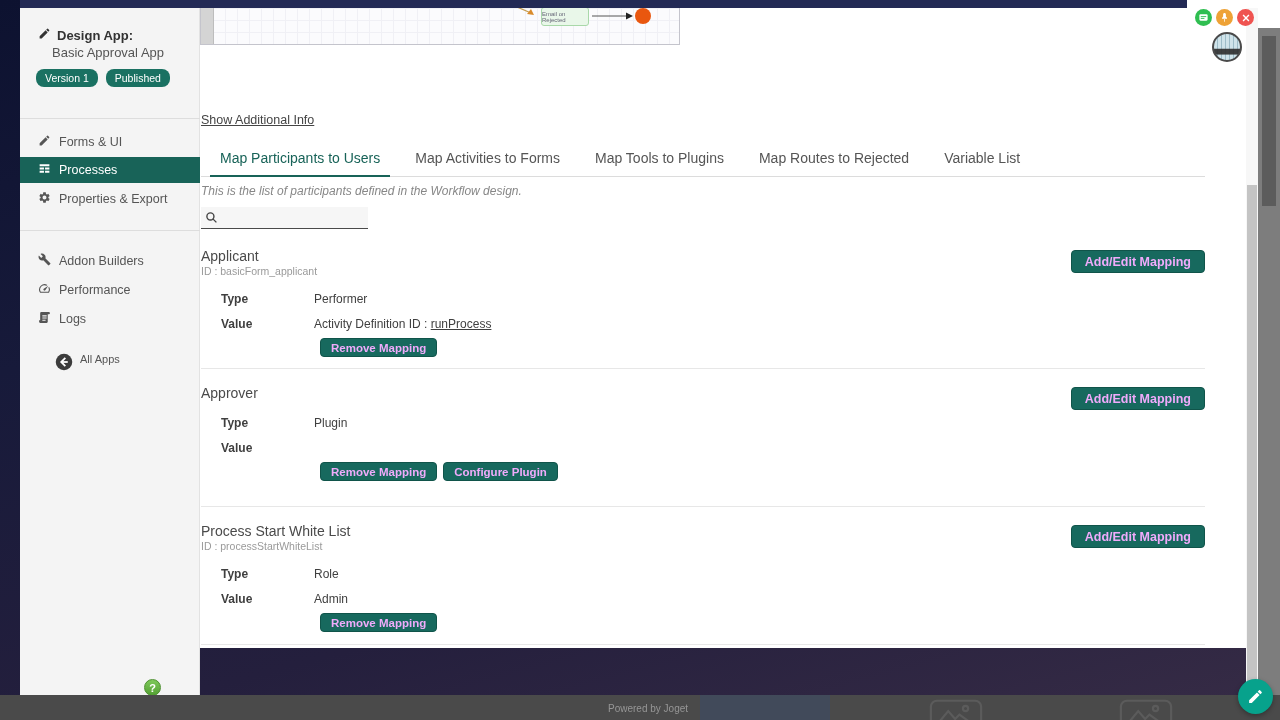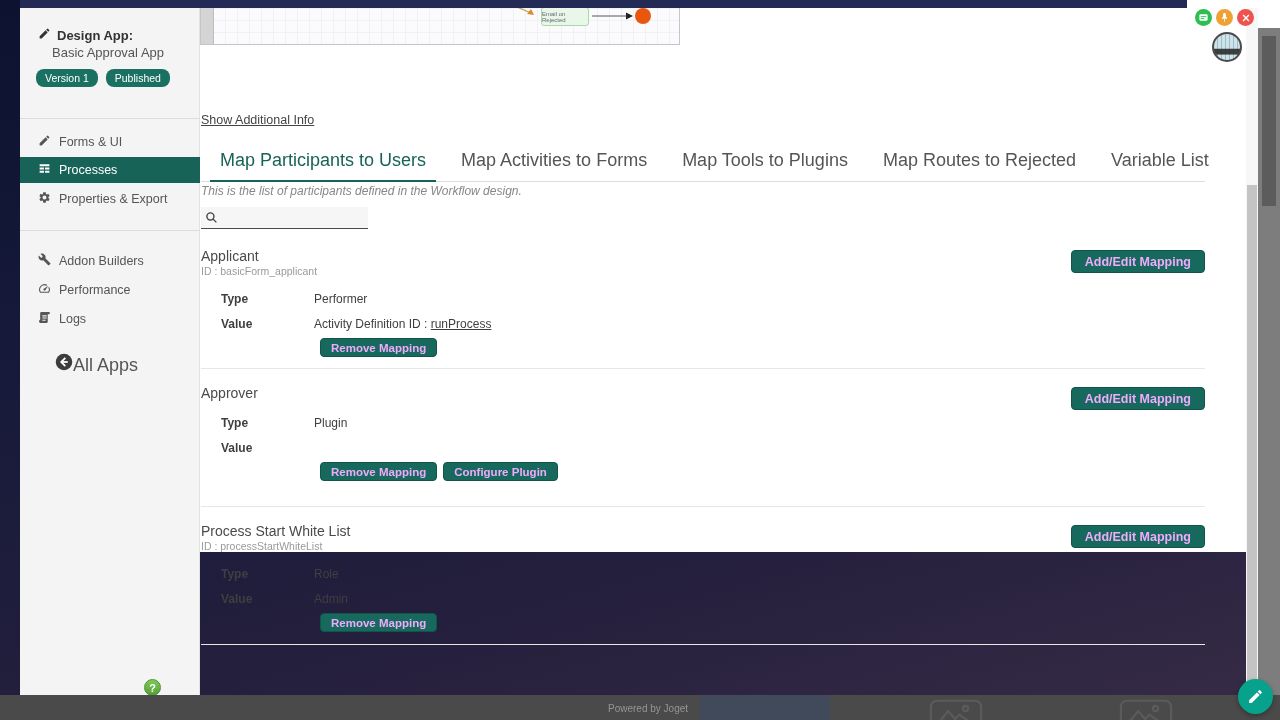--- a/index.html
+++ b/index.html
@@ -1,40 +1,40 @@
 <!DOCTYPE html>
 <html><head>
 <meta charset="utf-8">
 <style>
   * { margin:0; padding:0; box-sizing:border-box; }
   html,body { width:1280px; height:720px; overflow:hidden; font-family:"Liberation Sans", sans-serif; }
   .screen { position:relative; width:1280px; height:720px; overflow:hidden;
             background:linear-gradient(165deg,#0d1230 0%,#171a3a 35%,#241f3d 70%,#372c46 100%); }
 
   
-  .window { position:absolute; left:20px; top:0; width:1238px; height:552px; background:#fff; }
+  .window { position:absolute; left:20px; top:0; width:1238px; height:648px; background:#fff; }
   .navy-bar { position:absolute; left:0; top:0; width:1167px; height:8px; background:#232a55; }
 
   
   .sidebar { position:absolute; left:0; top:8px; width:180px; height:687px;
              background:#f4f4f4; border-right:1px solid #e2e2e2; }
   .appinfo { position:absolute; left:0; top:0; width:100%; }
   .appinfo-title { position:absolute; left:18px; top:19px; display:flex; align-items:center; gap:6px;
                    font-size:13px; font-weight:bold; color:#333; }
   .appinfo-name { position:absolute; left:32px; top:37px; font-size:13px; color:#555; }
   .badges { position:absolute; left:16px; top:61px; display:flex; gap:8px; }
   .badge { background:#1a7162; color:#fff; font-size:10.5px; font-weight:normal;
            padding:3px 9px; border-radius:8px; }
   .sb-divider { position:absolute; left:0; width:180px; height:1px; background:#ddd; }
   .nav-item { position:absolute; left:0; width:180px; height:26px; display:flex; align-items:center;
               gap:8px; padding-left:18px; font-size:12.5px; color:#555; cursor:pointer; }
   .nav-item.selected { background:#186358; color:#fff; }
   .nav-item svg { flex:0 0 auto; }
-  .allapps { position:absolute; left:35px; top:345px; display:flex; align-items:flex-end; 
-             font-size:18px; color:#555; cursor:pointer; }
+  .allapps { position:absolute; left:35px; top:345px; display:flex; align-items:flex-start; gap:7px;
+             font-size:11px; color:#555; cursor:pointer; }
   .help-btn { position:absolute; left:124px; top:671px; width:17px; height:17px; border-radius:50%;
               background:linear-gradient(#7ec95a,#54a033); color:#fff; font-size:11px; font-weight:bold;
               display:flex; align-items:center; justify-content:center; border:1px solid #4d9030; cursor:pointer; }
 
   
   .diagram { position:absolute; left:180px; top:8px; width:480px; height:37px; background:#fbfbfd;
              border:1px solid #c4c4cc; border-top:none; overflow:hidden;
              background-image:linear-gradient(#f0f0f5 1px, transparent 1px),
                               linear-gradient(90deg,#f0f0f5 1px, transparent 1px);
              background-size:12px 12px; }
@@ -43,21 +43,21 @@
   .flow-node { position:absolute; left:340px; top:-1px; width:48px; height:19px; background:#e9f7e9;
                border:1px solid #a9d8a9; border-radius:3px; font-size:6px; color:#667; 
                display:flex; align-items:center; justify-content:center; overflow:hidden; }
   .diagram svg.arrows { position:absolute; left:0; top:0; }
 
   
   .show-info { position:absolute; left:181px; top:113px; font-size:12.5px; color:#444;
                text-decoration:underline; cursor:pointer; }
   .tabs { position:absolute; left:181px; top:142px; width:1004px; display:flex;
           border-bottom:1px solid #dcdcdc; }
-  .tab { padding:8px 10px 9px; margin-right:15px; font-size:18px; color:#555; cursor:pointer; white-space:nowrap; }
+  .tab { padding:8px 10px 9px; margin-right:15px; font-size:14px; color:#555; cursor:pointer; white-space:nowrap; }
   .tab:first-child { margin-left:9px; }
   .tab.active { color:#186358; border-bottom:2px solid #186358; margin-bottom:-1px; }
   .desc { position:absolute; left:181px; top:184px; font-style:italic; font-size:12px; color:#878787; }
 
   .searchbox { position:absolute; left:181px; top:207px; width:167px; height:22px; background:#f6f6f6;
                border-bottom:1.5px solid #4a4a4a; display:flex; align-items:center; padding:0 4px; }
   .searchbox input { flex:1; border:none; background:transparent; outline:none; font-size:12px;
                      font-family:"Liberation Sans", sans-serif; color:#333; min-width:0; }
 
   .participant { position:absolute; left:181px; width:1004px; }

